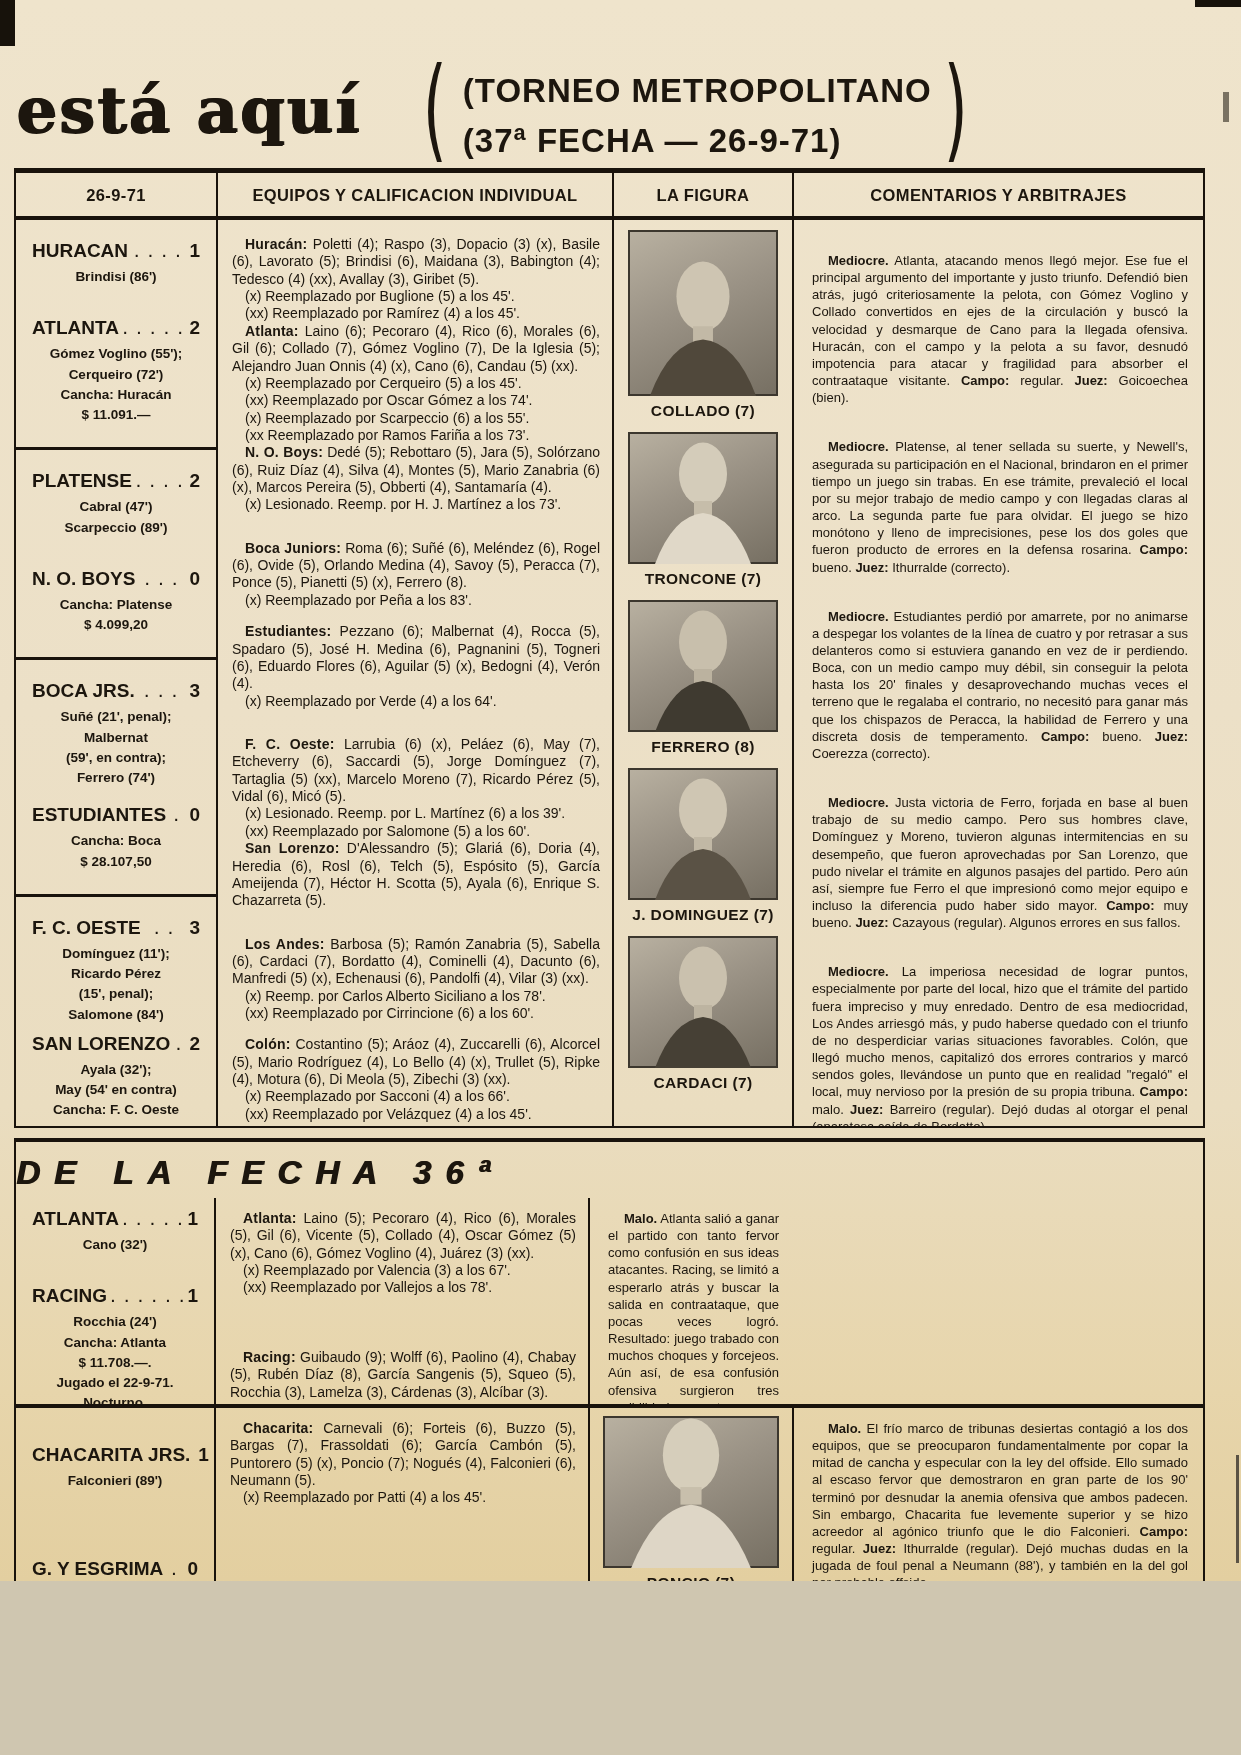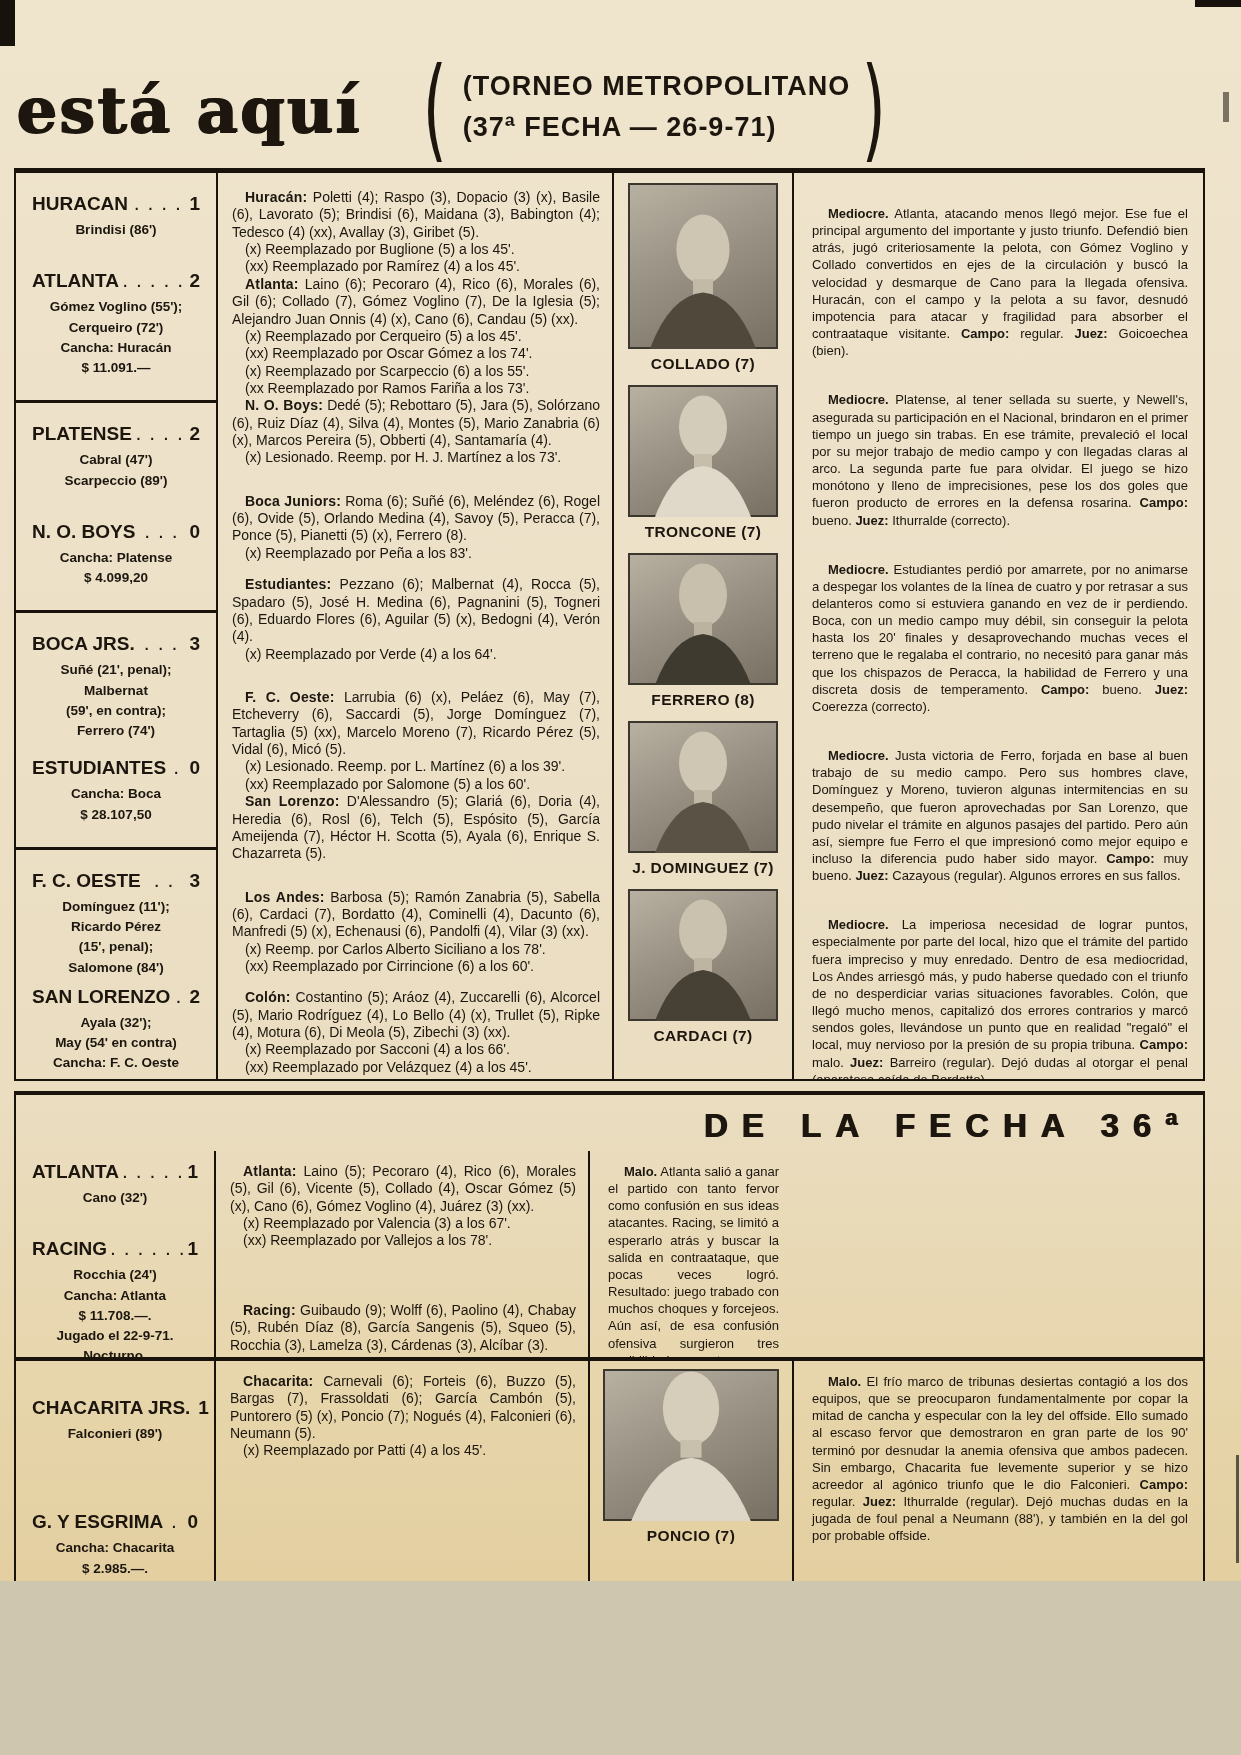--- a/index.html
+++ b/index.html
@@ -11,21 +11,21 @@
   
   .masthead { height:168px; display:flex; align-items:flex-start; padding:0; box-sizing:border-box; }
   .brand {
     font-family:"DejaVu Serif", serif; font-weight:bold; font-size:64px; line-height:1;
     letter-spacing:2px; margin:78px 0 0 16px; text-shadow:1.4px 0 #1c160e, 0 0.6px #1c160e;
   }
   .bigparen { font-family:"DejaVu Sans", sans-serif; font-size:112px; line-height:1; font-weight:normal;
     transform:scaleX(.55); margin-top:52px; }
   .bp-open { margin-left:52px; }
   .bp-close { margin-left:2px; }
-  .tourn { margin:66px 0 0 6px; font-weight:bold; font-size:27px; line-height:1.5; letter-spacing:1px; white-space:nowrap; }
+  .tourn { margin:66px 0 0 6px; font-weight:bold; font-size:33px; line-height:1.5; letter-spacing:1px; white-space:nowrap; }
   
   .box { margin:0 36px 0 14px; border:2px solid #19130c; border-top-width:5px; background:transparent; }
   .thead { display:grid; grid-template-columns:202px 396px 180px auto; border-bottom:4px solid #19130c; }
   .hcell { padding:13px 4px 11px; text-align:center; font-weight:bold; font-size:16.5px; letter-spacing:.4px; border-right:2px solid #19130c; }
   .hcell:last-child { border-right:none; }
   .tbody { display:grid; grid-template-columns:202px 396px 180px auto; height:906px; overflow:hidden; }
   .col { border-right:2px solid #19130c; overflow:hidden; }
   .col:last-child { border-right:none; }
   
   .lsec { padding:20px 8px 22px; }
@@ -49,22 +49,22 @@
            box-shadow:inset 0 0 0 2px #3c372e; position:relative; overflow:hidden; }
   .photo svg { display:block; width:100%; height:100%; }
   .ph-tall { height:166px; }
   .ph-std { height:132px; }
   .caption { font-weight:bold; font-size:15.5px; margin-top:6px; letter-spacing:.4px; }
   
   .c-comment { padding:32px 15px 0 18px; font-size:13px; line-height:1.32; text-align:justify; }
   .comment { margin:0 0 32px; text-indent:16px; }
   
   .box2 { margin:10px 36px 0 14px; border:2px solid #19130c; border-top-width:4px; }
-  .fecha-title { text-align:right; font-size:33px; font-weight:bold; letter-spacing:14px;
-    padding:12px 12px 6px; text-shadow:1.2px 0 #1c160e; }
+  .fecha-title { text-align:left; font-size:33px; font-weight:bold; letter-spacing:14px;
+    padding:12px 0 6px; text-shadow:1.2px 0 #1c160e;font-style:italic; }
   .sec { display:grid; grid-template-columns:200px 374px 204px auto; overflow:hidden; }
   .secA { height:206px; }
   .secB { height:236px; border-top:4px solid #19130c; }
   .sec .lsec { padding-top:10px; }
   .secB .lsec { padding-top:36px; }
   .secB .blk.away { margin-top:67px; }
   .sec .c-comment { padding-top:12px; }
   .sec .c-lineups { padding-top:12px; }
   .ph-gui { height:150px; width:176px; }
   .ph-pon { height:152px; width:176px; }
@@ -89,20 +89,26 @@
     <div class="brand">está aquí</div>
     <div class="bigparen bp-open">(</div>
     <div class="tourn">
       <div>(TORNEO METROPOLITANO</div>
       <div>(37ª FECHA — 26-9-71)</div>
     </div>
     <div class="bigparen bp-close">)</div>
   </div>
 
   <div class="box">
+    <div class="thead">
+      <div class="hcell">26-9-71</div>
+      <div class="hcell">EQUIPOS Y CALIFICACION INDIVIDUAL</div>
+      <div class="hcell">LA FIGURA</div>
+      <div class="hcell">COMENTARIOS Y ARBITRAJES</div>
+    </div>
     <div class="tbody">
 
       <div class="col c-score">
         <div class="lsec">
           <div class="blk">
             <div class="scoreline">
                 <span>HURACAN</span>
                 <span class="dots">. . . .</span>
                 <span>1</span>
               </div>

